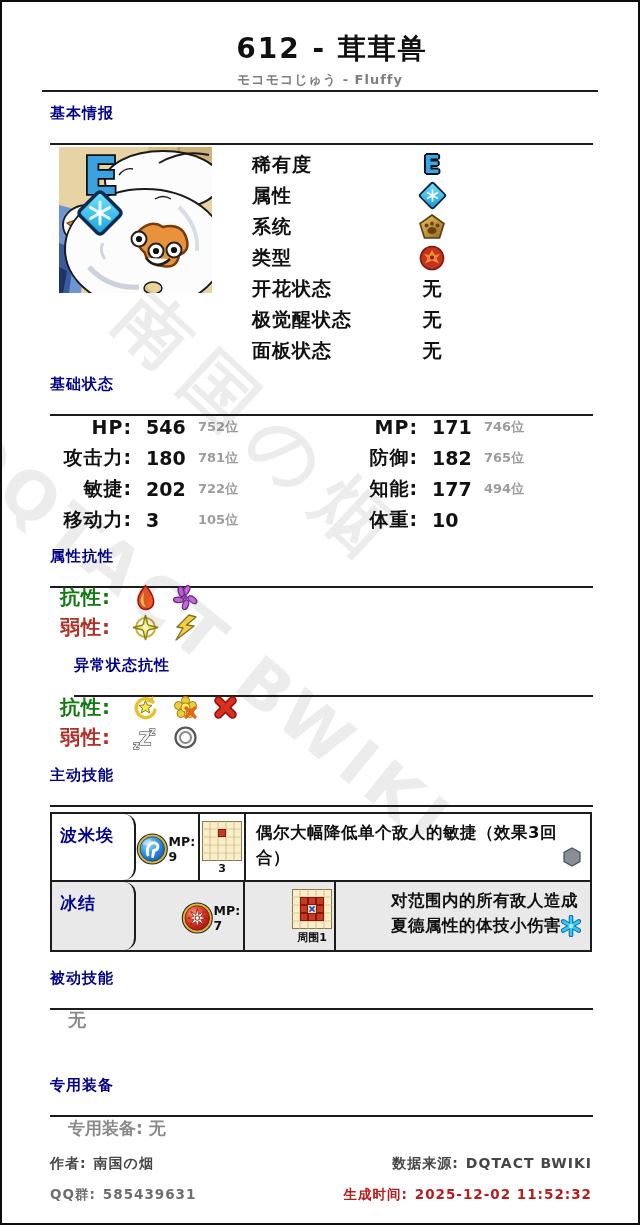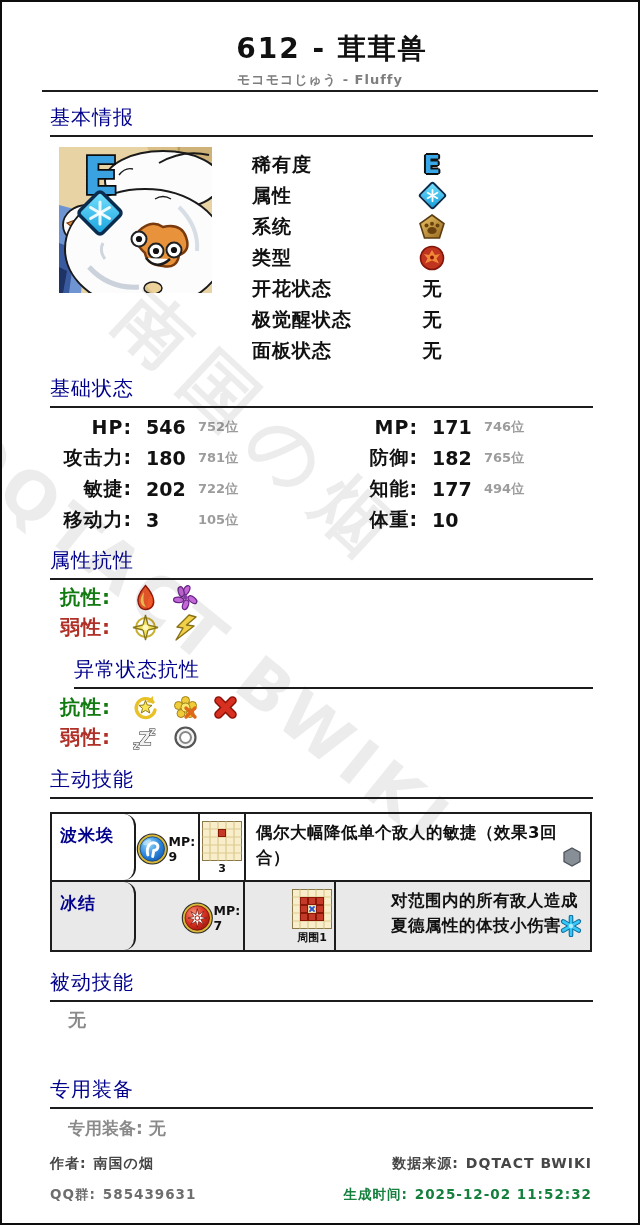--- a/index.html
+++ b/index.html
@@ -11,21 +11,21 @@
   }
   
   .wm{position:absolute;z-index:6;pointer-events:none;font-weight:bold;color:rgba(40,40,40,0.085);white-space:nowrap;}
   #wm1{top:268px;left:158px;font-size:72px;letter-spacing:18px;transform:rotate(43deg);transform-origin:left top;}
   #wm2{top:408px;left:-18px;font-size:66px;letter-spacing:7px;transform:rotate(39deg);transform-origin:left top;}
   
   #title{position:absolute;top:28px;left:12px;width:100%;text-align:center;font-size:28px;font-weight:bold;letter-spacing:2px;}
   #subtitle{position:absolute;top:69px;left:0;width:100%;text-align:center;font-size:13px;font-weight:bold;color:#7e7e7e;letter-spacing:1px;}
   #hr1{position:absolute;top:88px;left:40px;right:40px;border-top:2px solid #1c1c1c;}
   
-  .sec{position:absolute;left:48px;right:45px;color:#00008b;font-size:20px;font-weight:normal;letter-spacing:1px;padding-bottom:4px;border-bottom:2px solid #1c1c1c;}
+  .sec{position:absolute;left:48px;right:45px;color:#00008b;font-size:15px;font-weight:bold;letter-spacing:1px;padding-bottom:20px;border-bottom:2px solid #1c1c1c;}
   #sec-basic{top:102px;} #sec-stats{top:373px;} #sec-attr{top:545px;}
   #sec-status{top:654px;margin-left:24px;} #sec-active{top:764px;} #sec-passive{top:967px;} #sec-equip{top:1074px;}
   
   #portrait{position:absolute;top:145px;left:57px;width:153px;height:146px;}
   #info-rows{position:absolute;top:147px;left:250px;width:350px;}
   .info-row{height:31px;display:flex;align-items:center;}
   .info-label{width:163px;font-size:19px;font-weight:bold;letter-spacing:1px;}
   .info-val{width:34px;display:flex;justify-content:center;align-items:center;font-size:19px;font-weight:bold;}
   .rarity-e{color:#38a8e8;font-weight:800;font-size:24px;line-height:1;
     text-shadow:2px 0 #111,-2px 0 #111,0 2px #111,0 -2px #111,1.4px 1.4px #111,-1.4px -1.4px #111,1.4px -1.4px #111,-1.4px 1.4px #111;}
@@ -59,21 +59,21 @@
   .c-range-label{font-size:11px;font-weight:bold;margin-top:1px;}
   .c-desc{flex:1;position:relative;padding:7px 12px 4px 10px;font-size:16.5px;font-weight:bold;line-height:1.5;letter-spacing:0.5px;}
   .type-ico{position:absolute;right:8px;bottom:5px;}
   
   .muted{color:#8a8a8a;font-weight:bold;}
   #passive-none{position:absolute;top:1006px;left:66px;font-size:18px;}
   #equip-text{position:absolute;top:1115px;left:66px;font-size:17px;}
   
   .foot{position:absolute;font-size:14px;font-weight:bold;color:#464646;letter-spacing:1px;}
   #f-author{top:1153px;left:48px;} #f-qq{top:1184px;left:48px;color:#6e6e6e;font-size:13.5px;}
-  #f-source{top:1153px;right:46px;text-align:right;} #f-time{top:1184px;right:46px;text-align:center;color:#15803d;font-size:13.5px;}
+  #f-source{top:1153px;right:46px;text-align:right;} #f-time{top:1184px;right:46px;text-align:center;color:#b91c1c;font-size:13.5px;}
   .foot .v{margin-left:7px;}
 </style>
 </head>
 <body>
 
 <div id="card">
 
   <div id="title">612 - 茸茸兽</div>
   <div id="subtitle">モコモコじゅう - Fluffy</div>
   <div id="hr1"></div>

